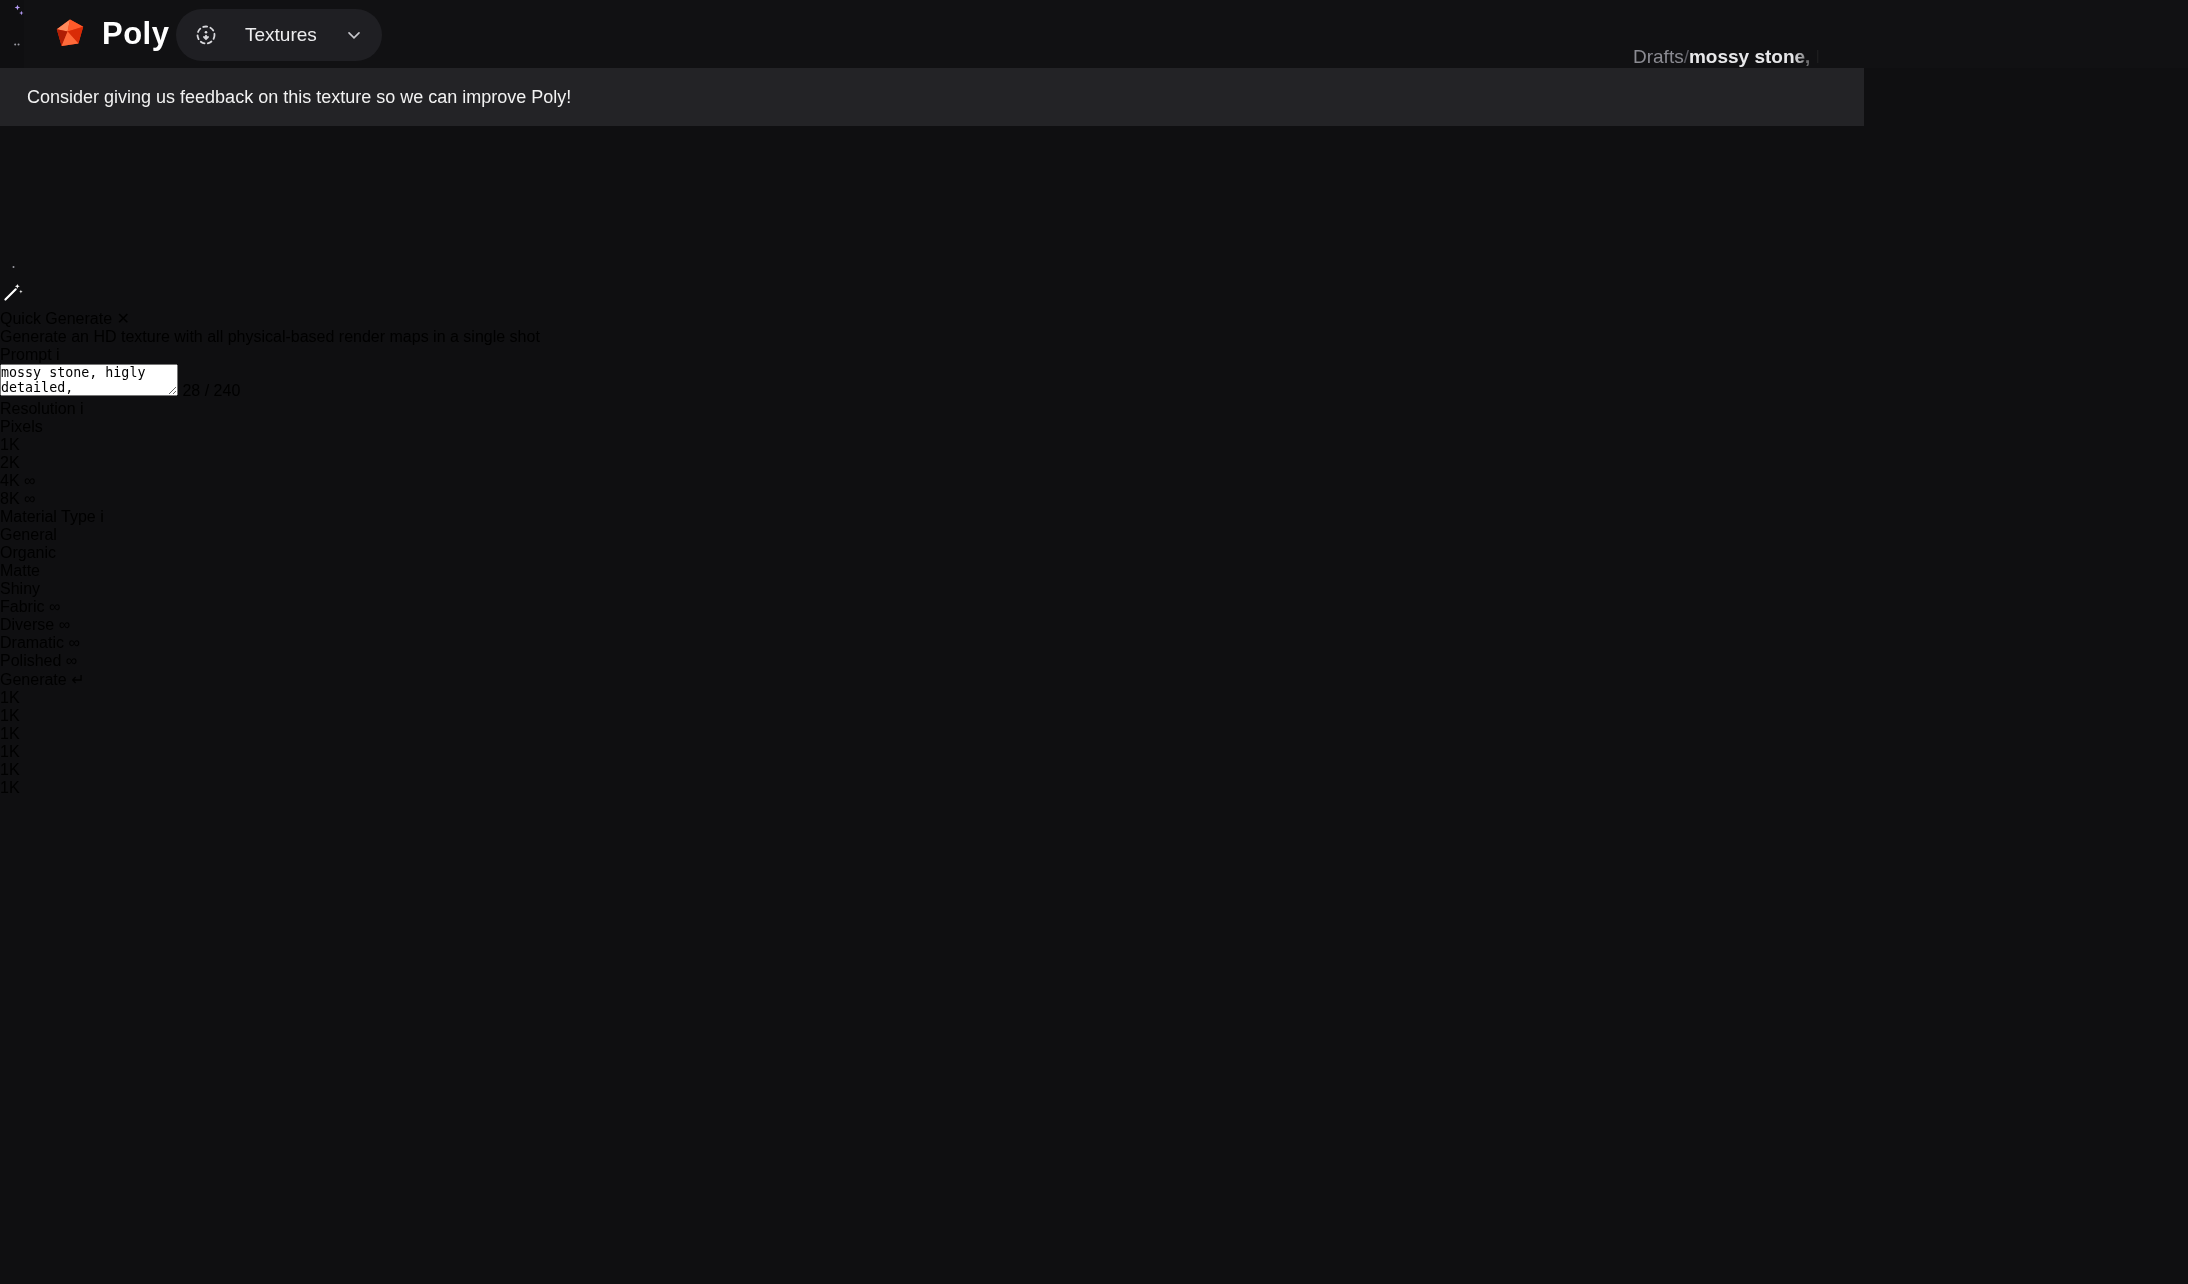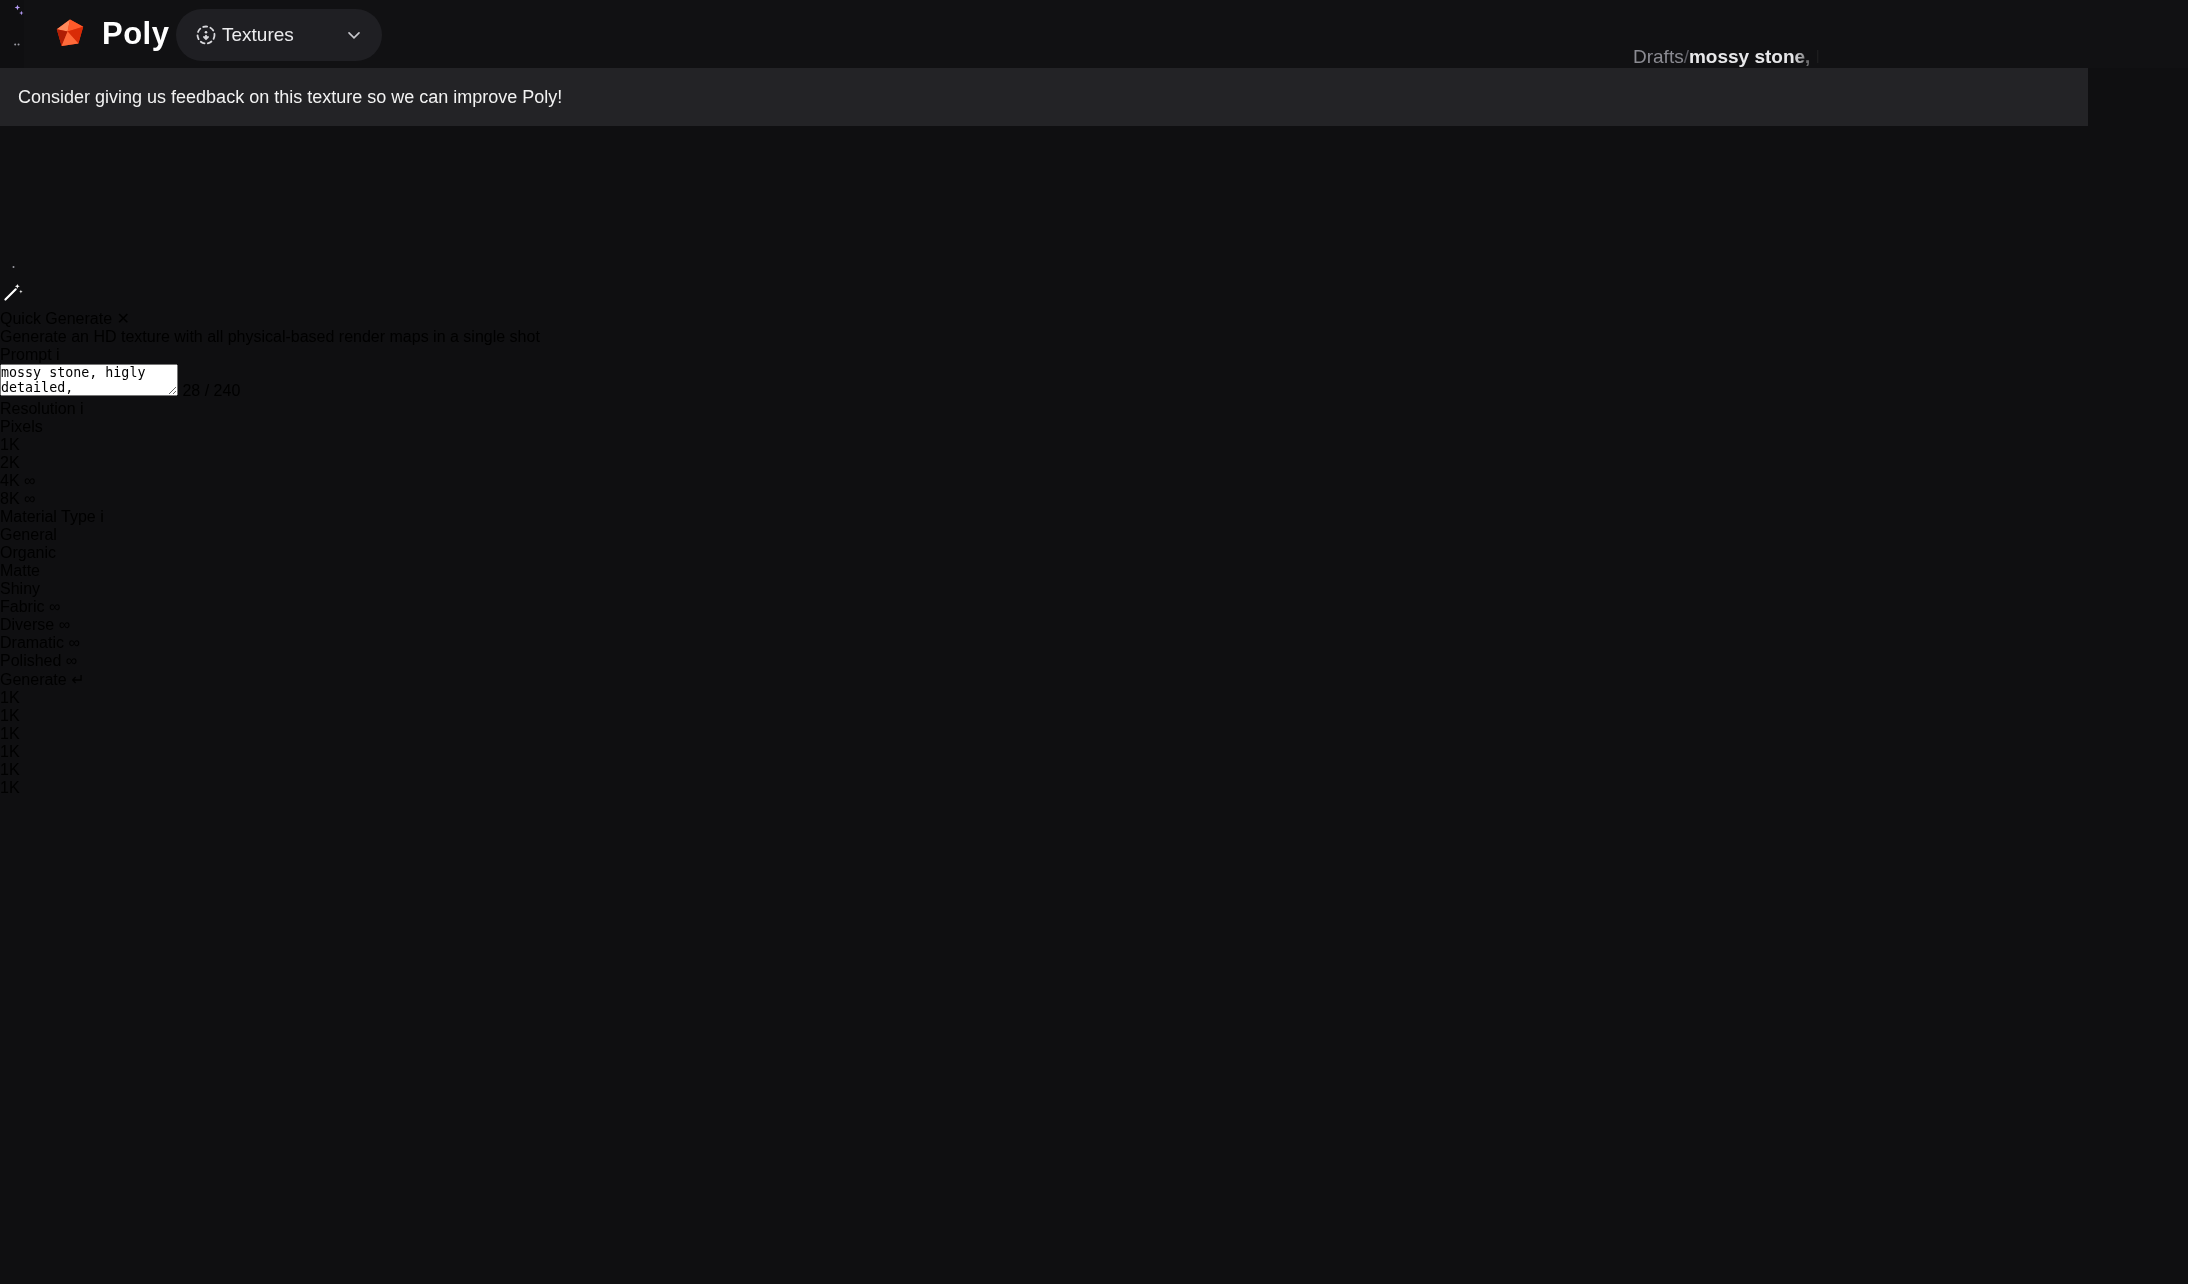--- a/index.html
+++ b/index.html
@@ -6,33 +6,33 @@
   html,body { width:2188px; height:1284px; overflow:hidden; background:#0f0f11;
               font-family:"Liberation Sans", sans-serif; }
   body { position:relative; }
 
   
   .topbar { position:absolute; left:0; top:0; width:2188px; height:68px; background:#111113; z-index:10;
             display:flex; align-items:center;margin-left:24px; }
   .brand { display:flex; align-items:center; gap:14px; margin-left:28px; }
   .brand-name { color:#fff; font-size:31px; font-weight:bold; letter-spacing:.5px; }
   .nav-pill { position:absolute; left:152px; top:9px; height:52px; width:206px; background:#1f1f23;
-              border-radius:26px; display:flex; align-items:center; gap:4px; padding:0 18px; cursor:pointer; }
+              border-radius:26px; display:flex; align-items:center; gap:27px; padding:0 18px; cursor:pointer; }
   .nav-pill-label { color:#ececee; font-size:19px; }
   .nav-pill .chev { margin-left:auto; }
   .breadcrumb { position:absolute; left:1609px; top:0; height:68px; display:flex; align-items:flex-end; }
   .bc-parent { color:#8b8b92; font-size:19px; }
   .bc-sep { color:#5b5b62; font-size:19px; }
   .bc-title { color:#e8e8ea; font-size:19px; font-weight:bold; white-space:nowrap; overflow:hidden;
               max-width:130px; -webkit-mask-image:linear-gradient(90deg,#000 80%,transparent);
               mask-image:linear-gradient(90deg,#000 80%,transparent); }
 
   
-  .banner { position:absolute; left:0; top:68px; width:2088px; height:58px; background:#232326; z-index:9;
-            display:flex; align-items:center; padding-left:18px; }
+  .banner { position:absolute; left:0; top:68px; width:1864px; height:58px; background:#232326; z-index:9;
+            display:flex; align-items:center; padding-left:27px; }
   .banner-text { color:#f2f2f2; font-size:18px; }
 
   
   .viewport { position:absolute; left:0; top:126px; width:2188px; height:1158px; overflow:hidden;
               background:linear-gradient(180deg,#c9c9c7 0%,#bab8b3 14%,#a19e98 30%,#8e8a82 46%,#827c72 58%,#8b imagine 0; }
   .viewport { background:linear-gradient(180deg,#c9c9c7 0%,#bab8b3 14%,#a19e98 30%,#8e8a82 46%,#827c72 58%,#8d867b 74%,#9a9184 88%,#a39a8c 100%); z-index:1; }
   .scene-el { position:absolute; }
   .glassgrid { left:0; top:-40px; width:2188px; height:620px;
       background:
         repeating-linear-gradient(100deg, rgba(28,28,30,.5) 0 9px, transparent 9px 96px),

